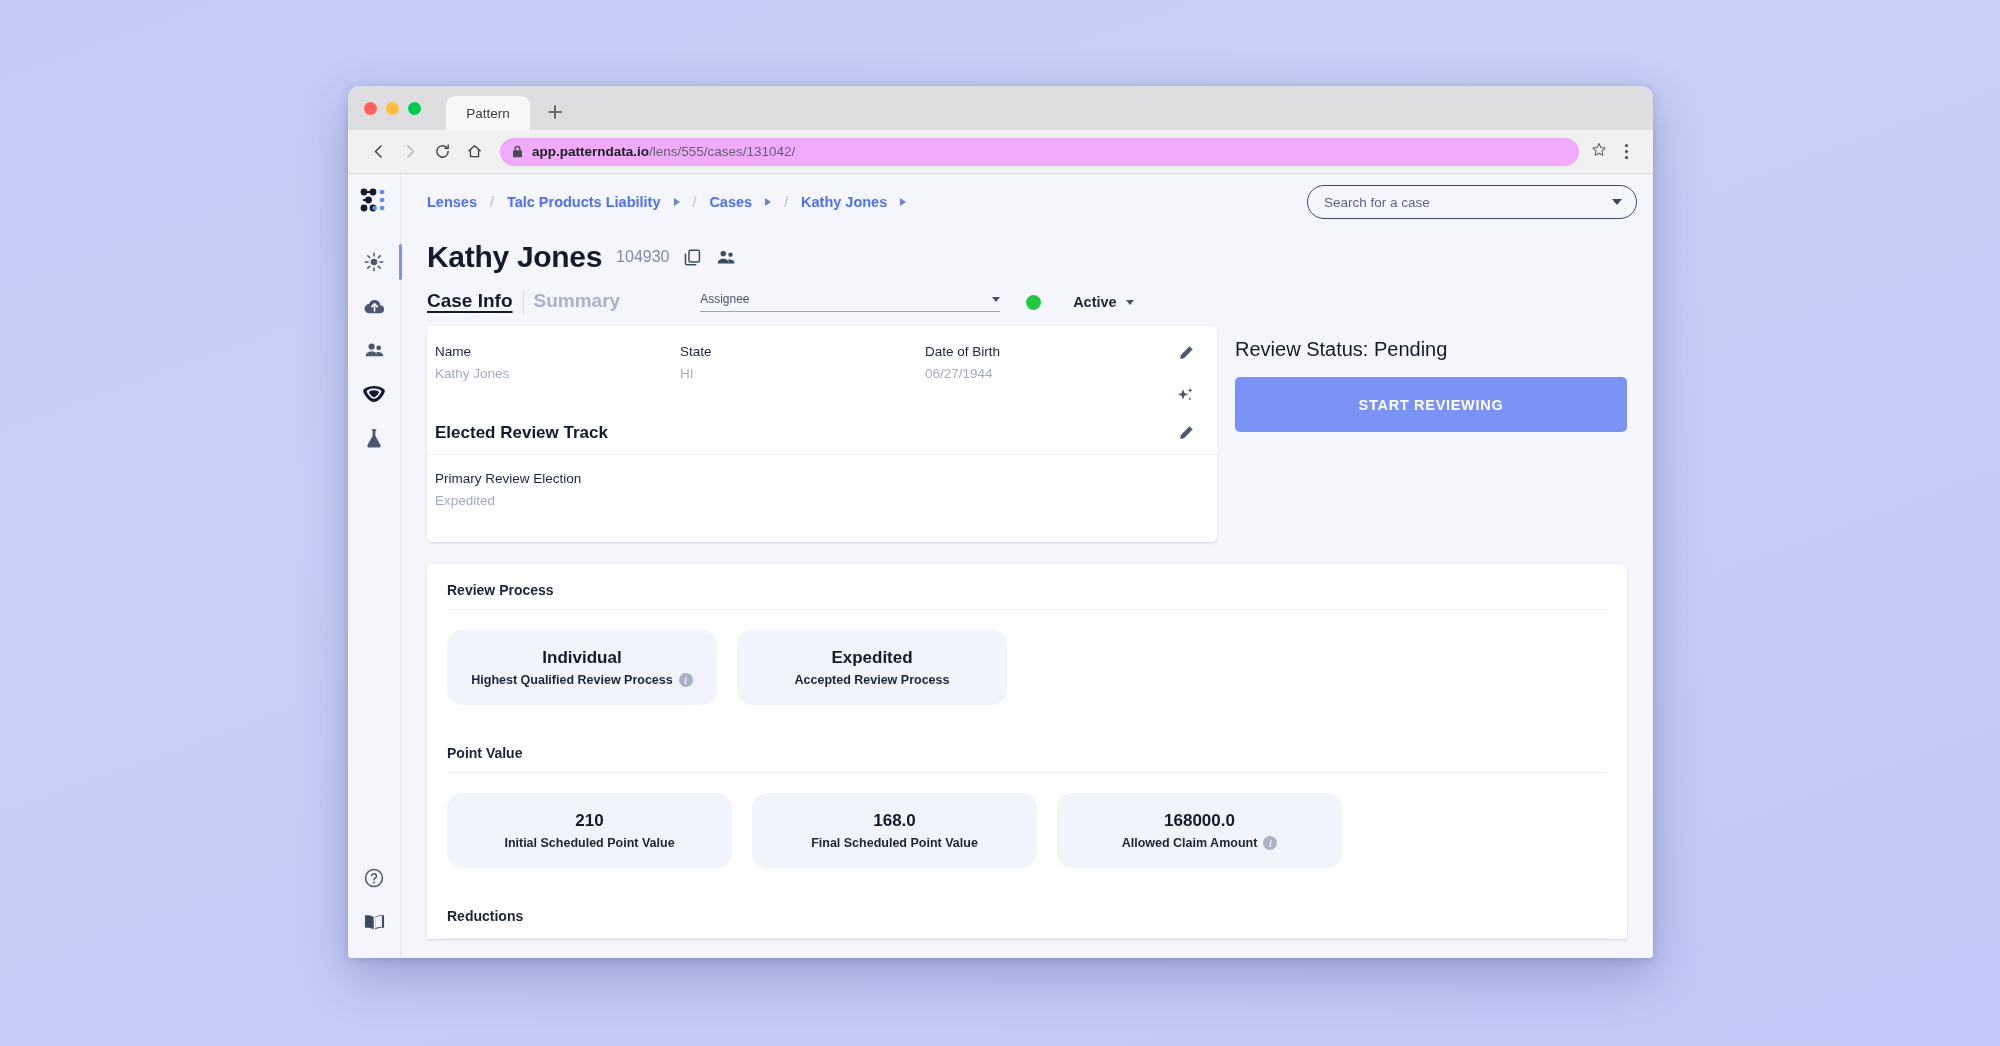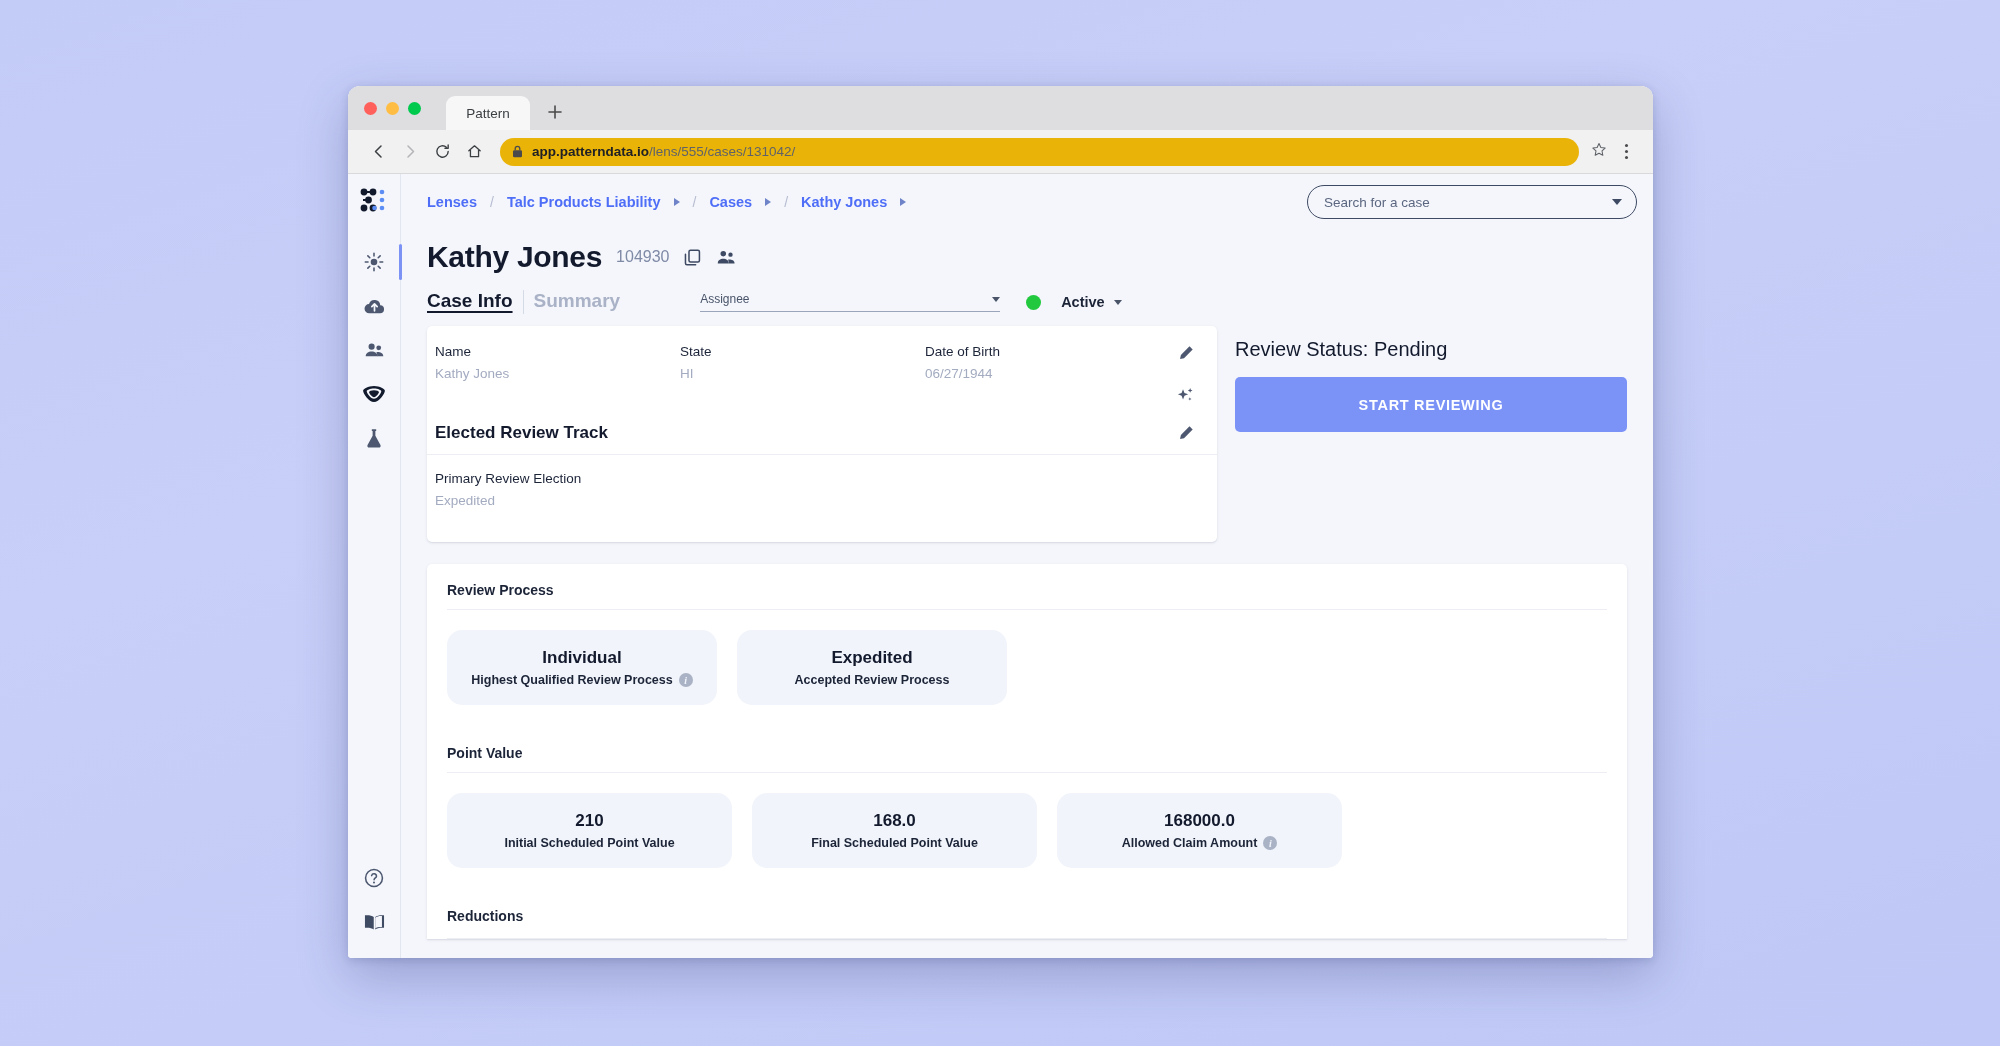--- a/index.html
+++ b/index.html
@@ -69,21 +69,21 @@
   }
   .navbtn {
     width: 28px; height: 28px; border-radius: 50%;
     display: flex; align-items: center; justify-content: center;
     color: #3c4043;
   }
   .navbtn.disabled { color: #b4b4b7; }
   #url-pill {
     flex: 1;
     height: 28px;
-    background: #eab308;
+    background: #f0abfc;
     border-radius: 14px;
     display: flex; align-items: center;
     padding: 0 12px; gap: 9px;
     margin: 0 8px;
     font-size: 13.5px;
   }
   #url-text { color: #5f6368; white-space: nowrap; }
   #url-text b { color: #202124; font-weight: 600; }
   #bookmark-star { color: #5f6368; }
   #browser-menu {
@@ -209,21 +209,21 @@
     width: 0; height: 0;
     border-top: 5px solid #4a5469;
     border-left: 4.5px solid transparent;
     border-right: 4.5px solid transparent;
   }
   #status-dot {
     width: 15px; height: 15px; border-radius: 50%;
     background: #22c93f; margin-left: 26px;
   }
   #status-select {
-    margin-left: 20px; display: flex; align-items: center; gap: 9px;
+    margin-left: 32px; display: flex; align-items: center; gap: 9px;
     font-size: 14.5px; font-weight: 700; color: #1c2438;
   }
 
   
   #main-grid { display: flex; gap: 0; }
   #left-col { width: 790px; }
   #right-col { flex: 1; padding-left: 18px; }
 
   .card {
     background: #fff; border-radius: 5px;

